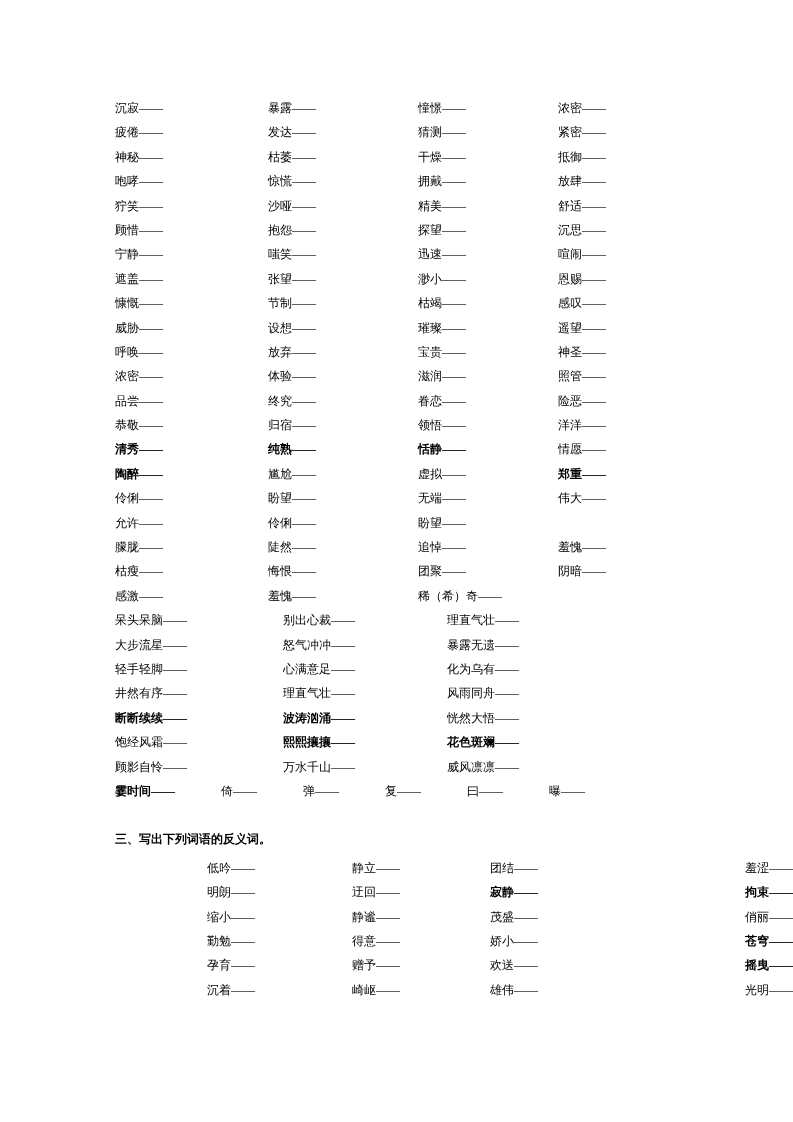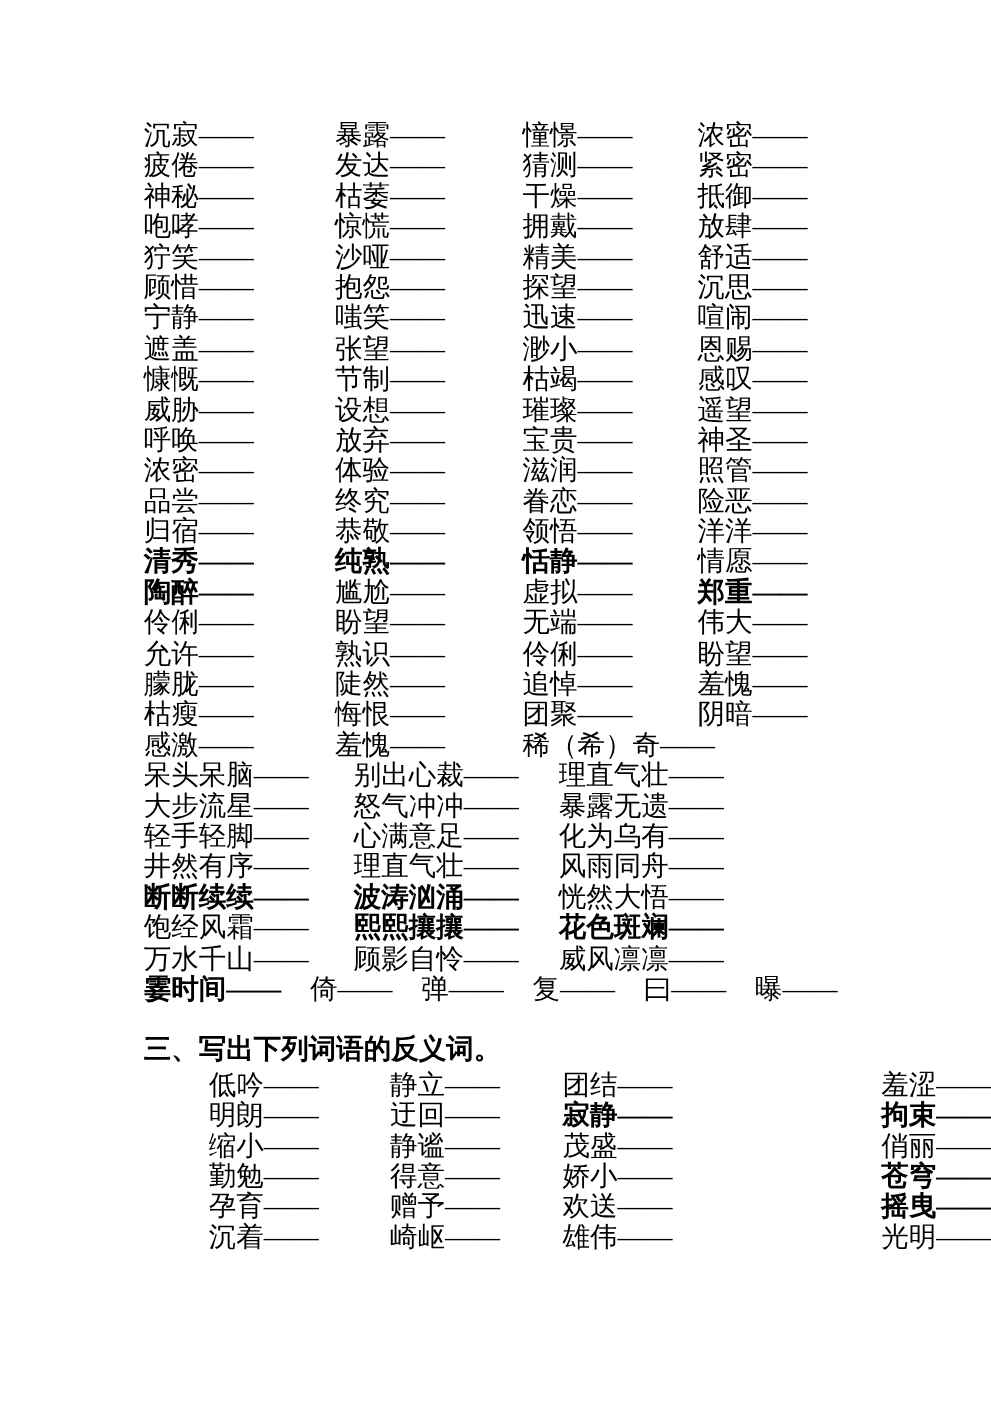--- a/index.html
+++ b/index.html
@@ -4,34 +4,34 @@
 <style>
   html, body { margin: 0; padding: 0; background: #ffffff; }
   .page {
     position: relative;
     width: 793px;
     height: 1122px;
     background: #ffffff;
     overflow: hidden;
     font-family: "Liberation Serif", "DejaVu Serif", serif;
     color: #000000;
-    font-size: 22px;
+    font-size: 12px;
   }
   .content { padding: 96px 0 0 115px; }
   .row {
     line-height: 24.4px;
     height: 24.4px;
     white-space: nowrap;
   }
   .grid-syn .row   { display: grid; grid-template-columns: 153px 150px 140px auto; }
   .grid-idiom .row { display: grid; grid-template-columns: 168px 164px auto; }
   .grid-ant .row   { display: grid; grid-template-columns: 140px 145px 138px auto; text-align: right; }
   .inline-row {
     display: flex;
-    gap: 23px;
+    gap: 46px;
     line-height: 24.4px;
     height: 24.4px;
     white-space: nowrap;
   }
   .word { display: inline-block; }
   .bold { font-weight: bold; }
   .heading {
     font-weight: bold;
     line-height: 24.4px;
     margin: 24px 16px 4px 0;
@@ -115,22 +115,22 @@
           <span class="word">滋润——</span>
           <span class="word">照管——</span>
         </div>
         <div class="row">
           <span class="word">品尝——</span>
           <span class="word">终究——</span>
           <span class="word">眷恋——</span>
           <span class="word">险恶——</span>
         </div>
         <div class="row">
+          <span class="word">恭敬——</span>
           <span class="word">归宿——</span>
-          <span class="word">恭敬——</span>
           <span class="word">领悟——</span>
           <span class="word">洋洋——</span>
         </div>
         <div class="row">
           <span class="word bold">清秀——</span>
           <span class="word bold">纯熟——</span>
           <span class="word bold">恬静——</span>
           <span class="word">情愿——</span>
         </div>
         <div class="row">
@@ -140,21 +140,20 @@
           <span class="word bold">郑重——</span>
         </div>
         <div class="row">
           <span class="word">伶俐——</span>
           <span class="word">盼望——</span>
           <span class="word">无端——</span>
           <span class="word">伟大——</span>
         </div>
         <div class="row">
           <span class="word">允许——</span>
-          <span class="word">熟识——</span>
           <span class="word">伶俐——</span>
           <span class="word">盼望——</span>
         </div>
         <div class="row">
           <span class="word">朦胧——</span>
           <span class="word">陡然——</span>
           <span class="word">追悼——</span>
           <span class="word">羞愧——</span>
         </div>
         <div class="row">
@@ -194,22 +193,22 @@
           <span class="word bold">断断续续——</span>
           <span class="word bold">波涛汹涌——</span>
           <span class="word">恍然大悟——</span>
         </div>
         <div class="row">
           <span class="word">饱经风霜——</span>
           <span class="word bold">熙熙攘攘——</span>
           <span class="word bold">花色斑斓——</span>
         </div>
         <div class="row">
+          <span class="word">顾影自怜——</span>
           <span class="word">万水千山——</span>
-          <span class="word">顾影自怜——</span>
           <span class="word">威风凛凛——</span>
         </div>
       </div>
       <div class="inline-row">
         <span class="word bold">霎时间——</span>
         <span class="word">倚——</span>
         <span class="word">弹——</span>
         <span class="word">复——</span>
         <span class="word">曰——</span>
         <span class="word">曝——</span>

